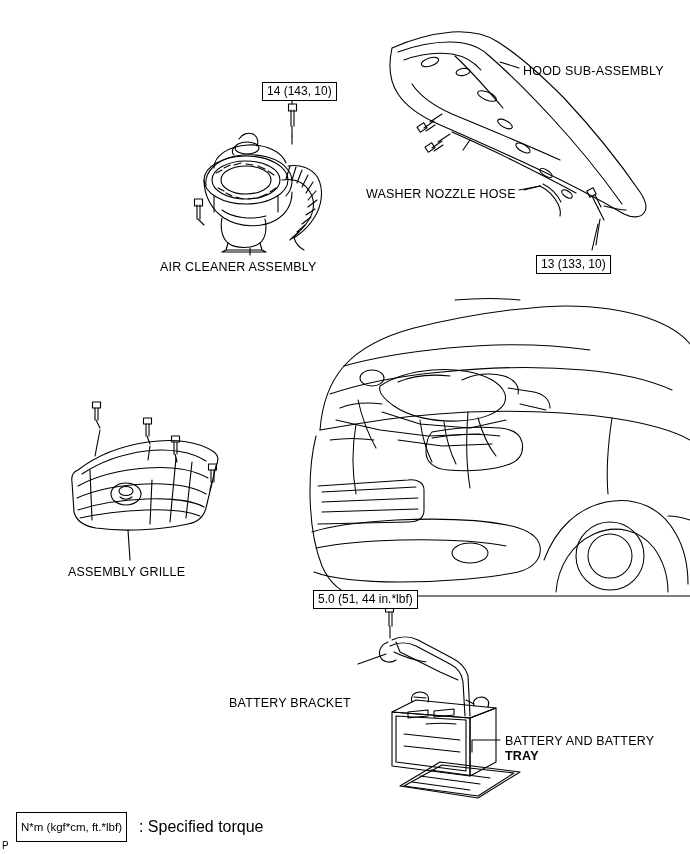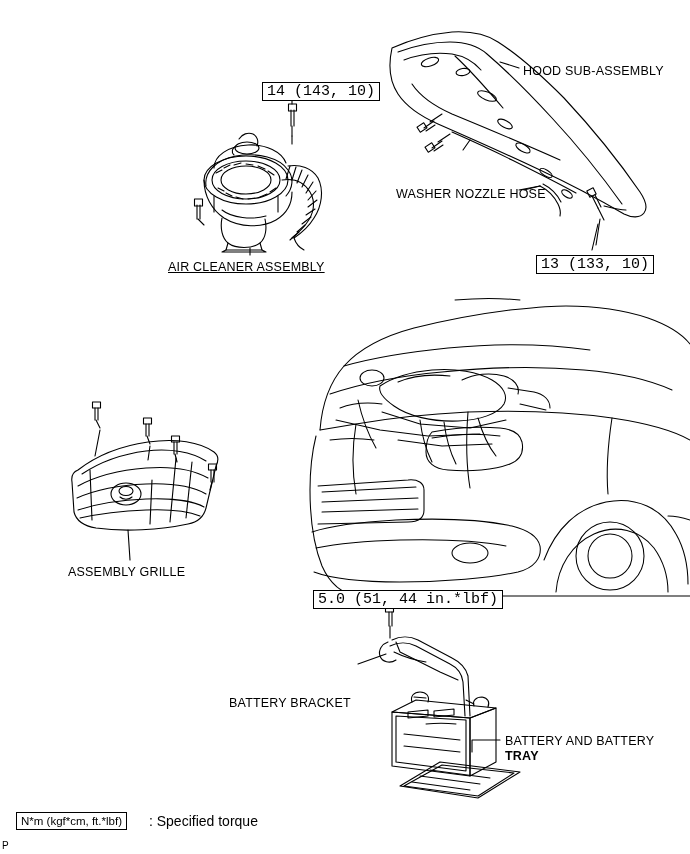--- a/index.html
+++ b/index.html
@@ -30,46 +30,45 @@
   .lbl {
     position: absolute;
     font-size: 12.5px;
     line-height: 15px;
     letter-spacing: 0.2px;
     white-space: pre;
     color: #000;
   }
   .torque {
     position: absolute;
-    font-size: 15px;
+    font-size: 12px;
     line-height: 13px;
     border: 1px solid #000;
     padding: 2px 4px 2px 4px;
     background: #fff;
     white-space: nowrap;
-    font-family: Liberation Mono, monospace;
   }
   .legend-wrap {
     position: absolute;
     left: 16px;
     top: 812px;
     display: flex;
     align-items: center;
     font-size: 12px;
   }
   .legend-box {
     border: 1px solid #000;
-    padding: 2px 4px;
+    padding: 8px 4px;
     font-size: 11.5px;
     white-space: nowrap;
     background: #fff;
   }
   .legend-text {
-    margin-left: 22px;
-    font-size: 14px;
+    margin-left: 12px;
+    font-size: 16px;
     white-space: nowrap;
   }
   .footer-code {
     position: absolute;
     left: 2px;
     top: 840px;
     font-size: 10px;
     color: #000;
   }
 </style>
@@ -343,23 +342,23 @@
         <path d="M420,776 L480,784"></path>
         <path d="M430,770 L490,778"></path>
       </g>
       <path d="M500,740 L472,740 L472,752"></path>
 
     </g>
   </svg>
 
   <div class="lbl" style="left:523px; top:64px;">HOOD SUB-ASSEMBLY</div>
 
-  <div class="lbl" style="left:366px; top:187px;margin-left:30px;">WASHER NOZZLE HOSE</div>
-
-  <div class="lbl" style="left:168px; top:260px;text-decoration:underline;">AIR CLEANER ASSEMBLY</div>
+  <div class="lbl" style="left:366px; top:187px;">WASHER NOZZLE HOSE</div>
+
+  <div class="lbl" style="left:160px; top:260px;">AIR CLEANER ASSEMBLY</div>
 
   <div class="lbl" style="left:68px; top:565px;">ASSEMBLY GRILLE</div>
 
   <div class="lbl" style="left:229px; top:663px;margin-top:33px;">BATTERY BRACKET</div>
 
   <div class="lbl" style="left:505px; top:734px;">BATTERY AND BATTERY</div>
   <div class="lbl" style="left:505px; top:749px;font-weight:bold;">TRAY</div>
 
   <div class="torque" style="left:262px; top:82px;">14 (143, 10)</div>
 

